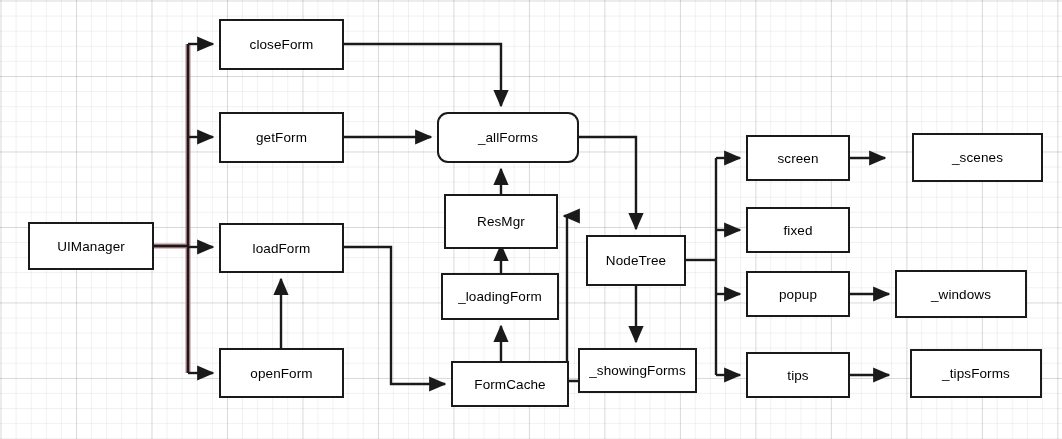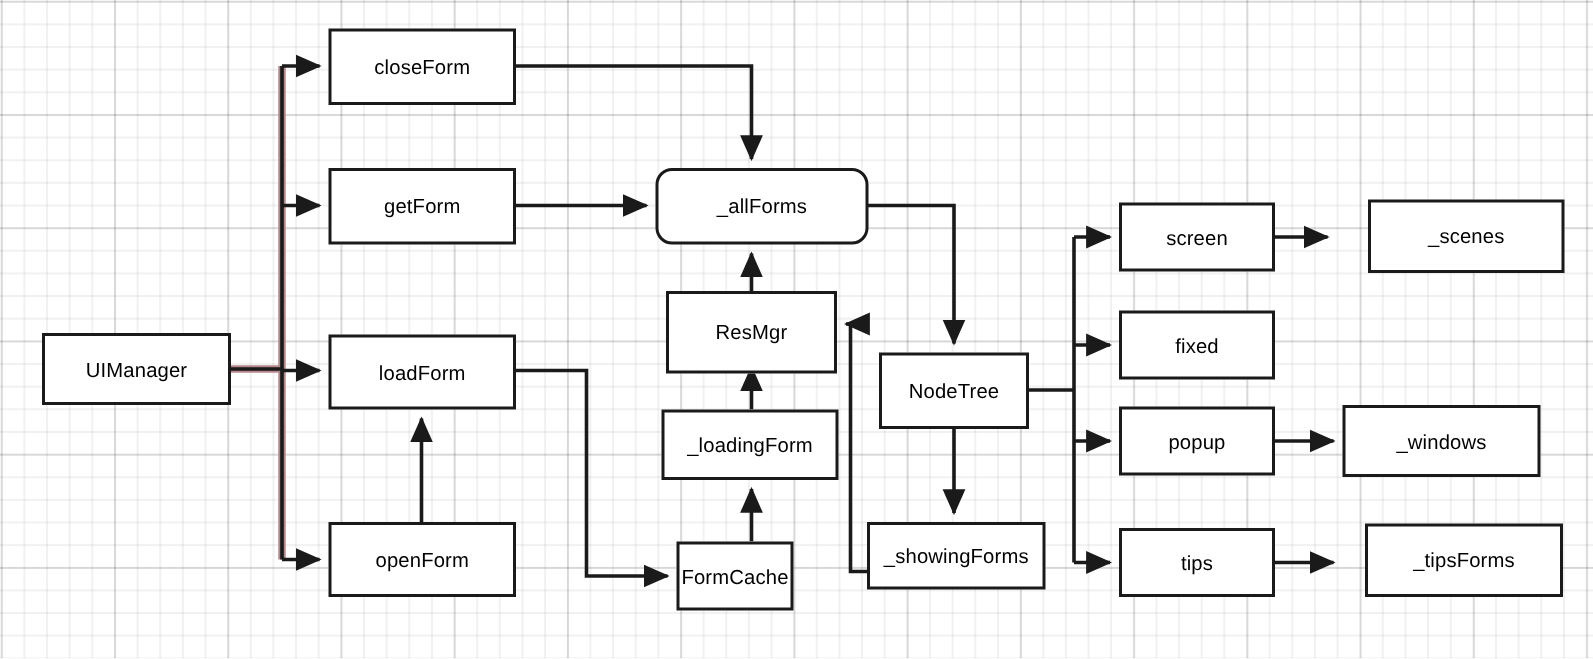--- a/index.html
+++ b/index.html
@@ -107,21 +107,21 @@
   </svg>
 
   <div class="node" style="left:28px;top:222px;width:126px;height:48px;">UIManager</div>
   <div class="node" style="left:219px;top:19px;width:125px;height:51px;">closeForm</div>
   <div class="node" style="left:219px;top:223px;width:125px;height:50px;">loadForm</div>
   <div class="node" style="left:219px;top:112px;width:125px;height:51px;">getForm</div>
   <div class="node" style="left:219px;top:348px;width:125px;height:50px;">openForm</div>
   <div class="node" style="left:437px;top:112px;width:142px;height:51px;border-radius:11px;">_allForms</div>
   <div class="node" style="left:444px;top:194px;width:114px;height:55px;">ResMgr</div>
   <div class="node" style="left:441px;top:273px;width:118px;height:47px;">_loadingForm</div>
-  <div class="node" style="left:451px;top:361px;width:78px;height:46px;">FormCache</div>
+  <div class="node" style="left:451px;top:361px;width:118px;height:46px;">FormCache</div>
   <div class="node" style="left:586px;top:235px;width:100px;height:51px;">NodeTree</div>
   <div class="node" style="left:578px;top:348px;width:119px;height:45px;">_showingForms</div>
   <div class="node" style="left:746px;top:207px;width:104px;height:46px;">fixed</div>
   <div class="node" style="left:746px;top:135px;width:104px;height:46px;">screen</div>
   <div class="node" style="left:746px;top:271px;width:104px;height:46px;">popup</div>
   <div class="node" style="left:746px;top:352px;width:104px;height:46px;">tips</div>
   <div class="node" style="left:891px;top:133px;width:131px;height:49px;margin-left:21px;">_scenes</div>
   <div class="node" style="left:895px;top:270px;width:132px;height:48px;">_windows</div>
   <div class="node" style="left:879px;top:349px;width:132px;height:49px;margin-left:31px;">_tipsForms</div>
 

